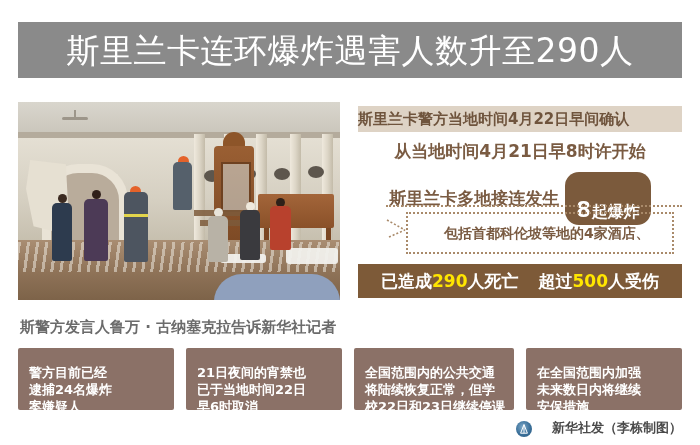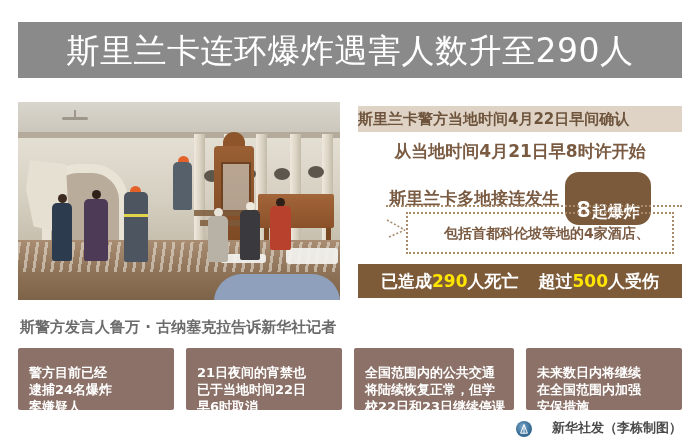--- a/index.html
+++ b/index.html
@@ -367,22 +367,22 @@
       <div>21日夜间的宵禁也</div>
       <div>已于当地时间22日</div>
       <div>早6时取消</div>
     </div>
     <div class="box">
       <div>全国范围内的公共交通</div>
       <div>将陆续恢复正常，但学</div>
       <div>校22日和23日继续停课</div>
     </div>
     <div class="box">
+      <div>在全国范围内加强</div>
       <div>未来数日内将继续</div>
-      <div>在全国范围内加强</div>
       <div>安保措施</div>
     </div>
   </div>
 
   <div class="credit">
     <span class="credit-logo">
       <svg width="12" height="12" viewBox="0 0 12 12">
         <path d="M6 1.6 L9.4 10.2 L2.6 10.2 Z" fill="none" stroke="#ffffff" stroke-width="1"></path>
         <line x1="6" y1="1.6" x2="6" y2="10.2" stroke="#ffffff" stroke-width="0.9"></line>
       </svg>

